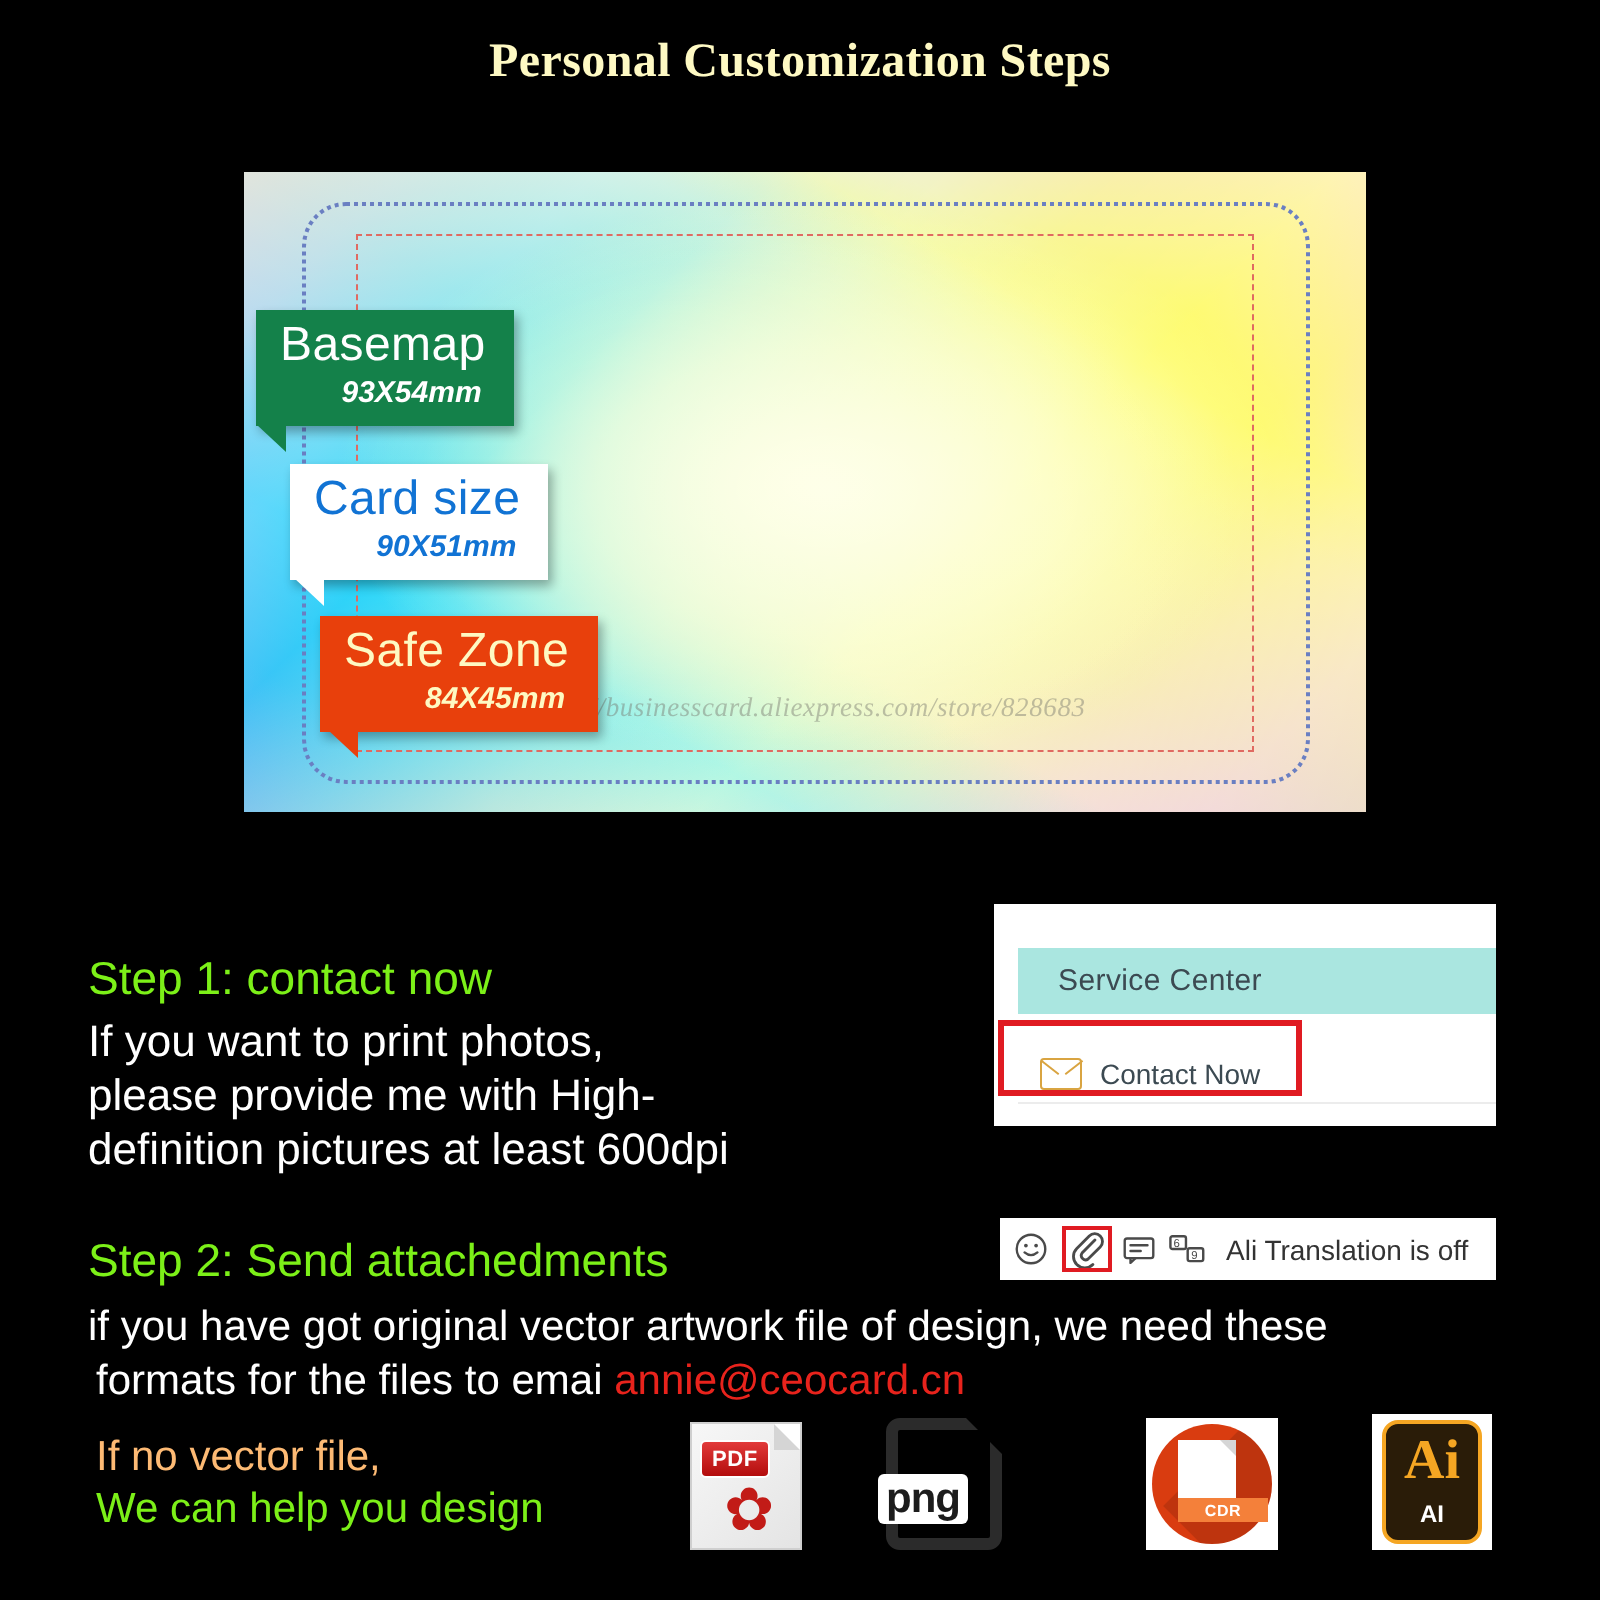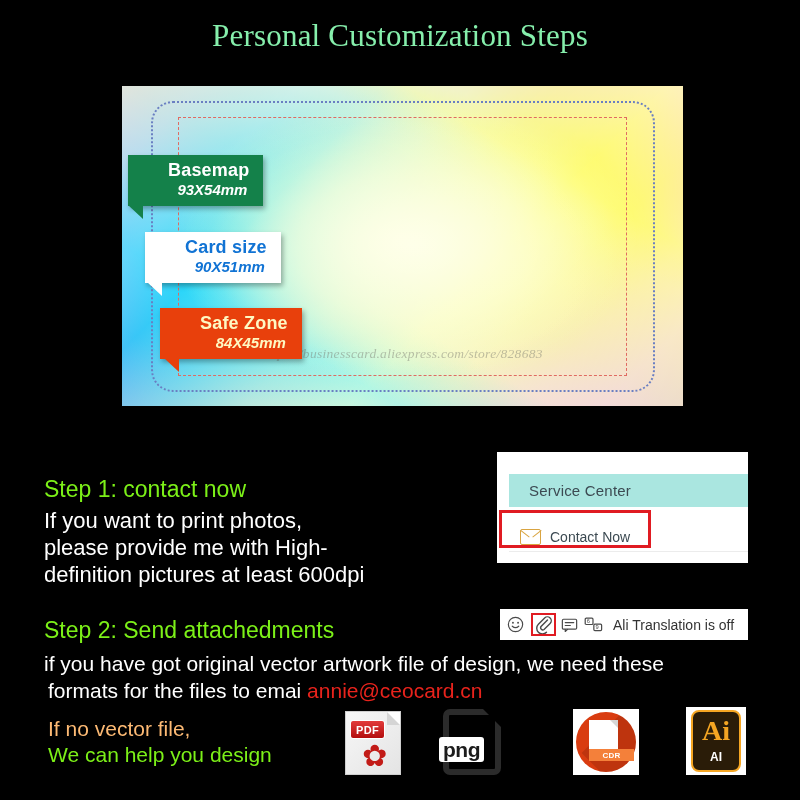--- a/index.html
+++ b/index.html
@@ -17,23 +17,23 @@
   }
 
   
   #page-title {
     position: absolute;
     top: 18px;
     left: 0;
     width: 800px;
     text-align: center;
     font-family: "Liberation Serif", serif;
-    font-size: 31px;
-    font-weight: 400;
-    color: #86efac;
+    font-size: 24px;
+    font-weight: 700;
+    color: #fef9c3;
     letter-spacing: 0.2px;
   }
 
   
   #card-preview {
     position: absolute;
     left: 122px;
     top: 86px;
     width: 561px;
     height: 320px;
@@ -101,25 +101,24 @@
   }
 
   
   .callout {
     position: absolute;
     padding: 5px 14px 7px 12px;
     box-shadow: 2px 3px 5px rgba(0,0,0,0.32);
     z-index: 5;
   }
   .callout .c-title {
-    font-size: 18px;
-    font-weight: bold;
+    font-size: 24px;
+    font-weight: normal;
     line-height: 1.12;
     letter-spacing: 0.2px;
-    margin-left: 28px;
   }
   .callout .c-dims {
     font-size: 15px;
     font-weight: bold;
     font-style: italic;
     line-height: 1.2;
     text-align: right;
     padding-right: 2px;
     margin-top: 1px;
   }

